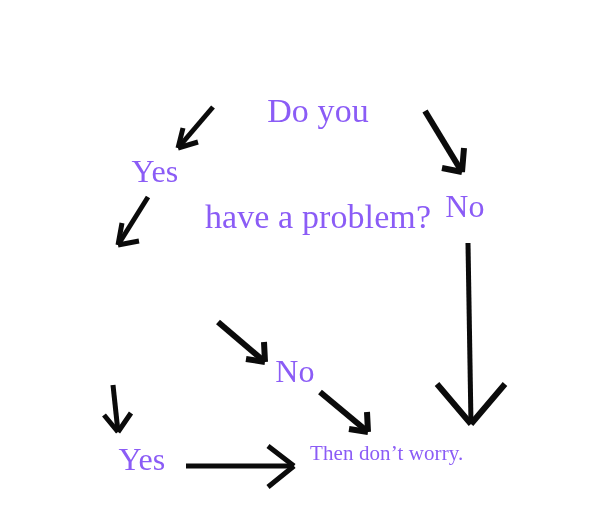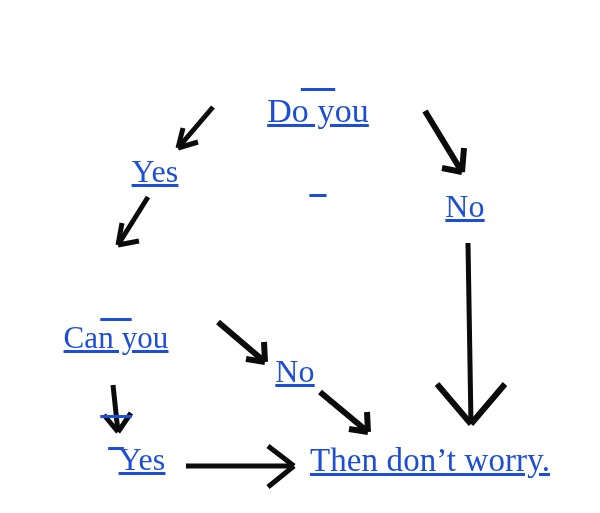--- a/index.html
+++ b/index.html
@@ -20,25 +20,24 @@
   #arrow-layer {
     position: absolute;
     left: 0;
     top: 0;
     width: 600px;
     height: 513px;
     pointer-events: none;
   }
   .node {
     position: absolute;
-    color: #1d4ed8;
+    color: #8b5cf6;
     line-height: 1.04;
     white-space: pre;
     letter-spacing: 0.1px;
-    text-decoration: underline;
   }
   .node-center { text-align: center; }
   .node-left   { text-align: left; }
 
   
   #node-question {
     left: 168px;  top: 22px;  width: 300px;
     font-size: 34px;
   }
   #node-yes-1 {
@@ -56,21 +55,21 @@
   #node-no-2 {
     left: 250px;  top: 355px;  width: 90px;
     font-size: 32px;
   }
   #node-yes-2 {
     left: 92px;   top: 443px;  width: 100px;
     font-size: 32px;
   }
   #node-result {
     left: 310px;  top: 443px;  width: 290px;
-    font-size: 33px;
+    font-size: 21px;
   }
 </style>
 </head>
 <body style="background: rgb(255, 255, 255);">
 
 <div id="canvas" style="background: rgb(255, 255, 255); color: rgb(11, 11, 11);">
 
   <svg id="arrow-layer" viewBox="0 0 600 513">
     <g fill="none" stroke="#0b0b0b" stroke-linecap="butt" stroke-linejoin="miter">
 
@@ -112,28 +111,28 @@
       <g>
         <line x1="468" y1="243" x2="471" y2="424" stroke-width="5"></line>
         <path d="M 471 424 L 437 384 M 471 424 L 505 384" stroke-width="6"></path>
       </g>
 
     </g>
   </svg>
 
   <div class="node node-center" id="node-question">
     <div>Do you</div>
+    <div>have a problem?</div>
   </div>
 
   <div class="node node-center" id="node-yes-1">Yes</div>
 
   <div class="node node-center" id="node-no-1">No</div>
 
   <div class="node node-center" id="node-can-you">
-    <div>Can you</div>
     
   </div>
 
   <div class="node node-center" id="node-no-2">No</div>
 
   <div class="node node-center" id="node-yes-2">Yes</div>
 
   <div class="node node-left" id="node-result">Then don’t worry.</div>
 
 </div>

